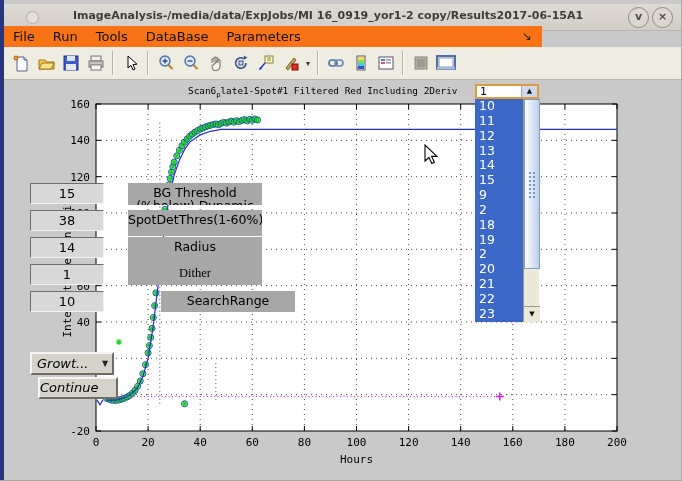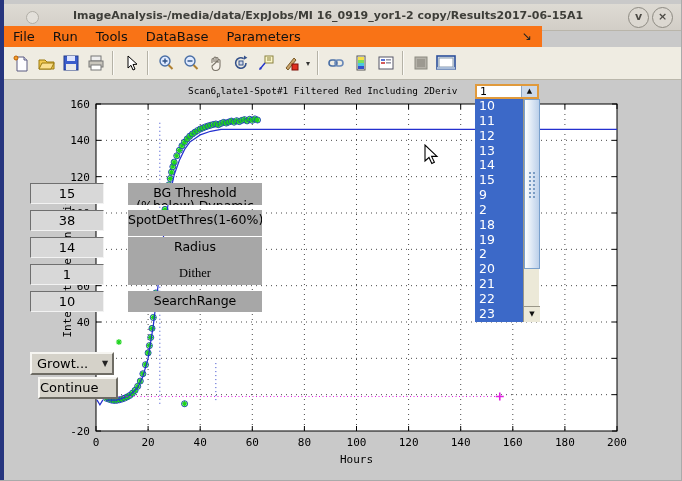--- a/index.html
+++ b/index.html
@@ -36,21 +36,21 @@
   #fig-title sub{font-size:7px;}
   
   .uiedit{position:absolute;left:26px;width:74px;height:21px;background:#d8d8d8;z-index:3;
             border:1px solid;border-color:#6f6f6f #f2f2f2 #f2f2f2 #6f6f6f;box-sizing:border-box;
             text-align:center;font-size:13px;color:#000;line-height:19px;}
   .uilabel{position:absolute;left:124px;width:134px;background:#a7a7a7;z-index:3;color:#000;
             text-align:center;font-size:12.5px;line-height:13px;padding-top:3px;box-sizing:border-box;
             overflow:hidden;white-space:nowrap;}
   .uibtn{position:absolute;background:#d5d2c9;border:2px solid;z-index:3;
             border-color:#f6f5f1 #6e6c64 #6e6c64 #f6f5f1;box-sizing:border-box;
-            font-size:13px;color:#000;}
+            font-size:13px;color:#000;font-style:italic;}
   #growth-popup{left:26px;top:271px;width:84px;height:23px;display:flex;align-items:center;}
   #growth-popup .pop-label{flex:1;padding-left:5px;white-space:nowrap;overflow:hidden;}
   #growth-popup .pop-caret{width:14px;font-size:8px;color:#222;text-align:center;}
   #continue-btn{left:34px;top:296px;width:80px;height:22px;text-align:left;line-height:18px;}
   
   #dropdown{position:absolute;left:471px;top:3px;width:64px;z-index:5;}
   #combo-row{height:15px;border:2px solid #e09a3c;background:#fff;display:flex;box-sizing:border-box;}
   #combo-value{flex:1;font-size:11px;line-height:11px;padding-left:3px;color:#000;background:#fff;}
   #sb-up{width:15px;background:#ccd9ea;border-left:1px solid #8fa8c6;font-size:7px;line-height:11px;
          text-align:center;color:#111;}
@@ -457,21 +457,21 @@
         </div>
         <div class="uiedit" style="top: 156px;">14</div>
         <div class="uilabel" style="top: 156px; height: 38px;">
           <div>Radius</div>
         </div>
         <div class="uiedit" style="top: 183px;">1</div>
         <div class="uilabel" style="top: 183px; height: 21px; font-family: Liberation Serif, serif;">
           <div>Dither</div>
         </div>
         <div class="uiedit" style="top: 210px;">10</div>
-        <div class="uilabel" style="top: 210px; height: 21px;">
+        <div class="uilabel" style="top: 210px; height: 21px; margin-left: 33px;">
           <div>SearchRange</div>
         </div>
       </div>
 
     <div class="uibtn" id="growth-popup">
       <span class="pop-label">Growt...</span>
       <span class="pop-caret">▼</span>
     </div>
     <div class="uibtn" id="continue-btn">Continue</div>
 

